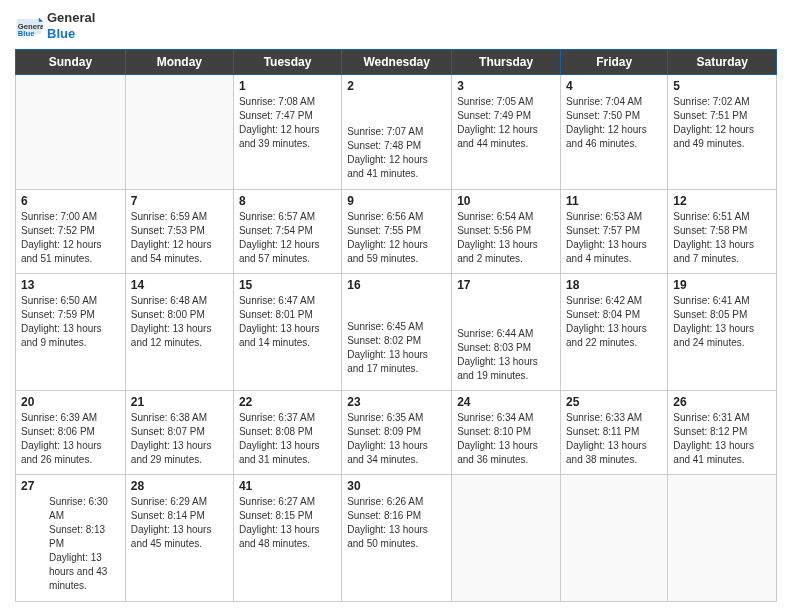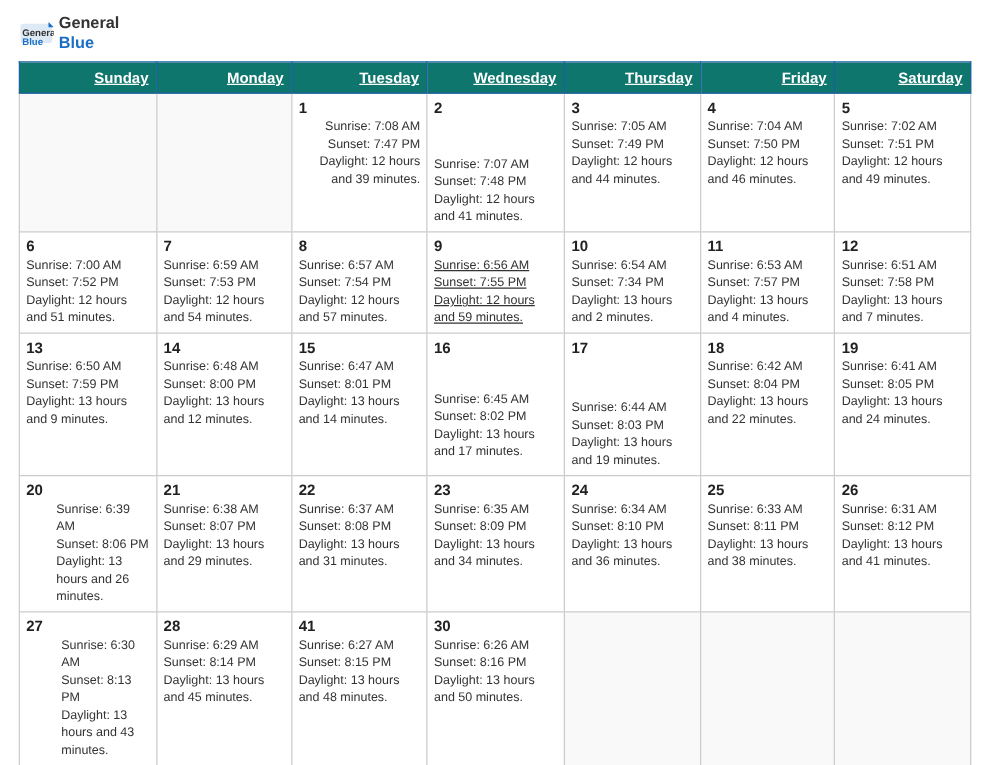--- a/index.html
+++ b/index.html
@@ -44,28 +44,27 @@
       font-size: 14px;
       color: #555;
     }
     .calendar {
       width: 100%;
       border-collapse: collapse;
       flex: 1;
       font-size: 10.5px;
     }
     .calendar thead tr th {
-      background: #0f766e;
+      background: #404040;
       color: #fff;
-      text-align: right;
+      text-align: center;
       padding: 5px 6px;
       font-size: 12px;
       font-weight: bold;
       border: 1px solid #1a5fa0;
-      text-decoration: underline;
     }
     .calendar tbody tr td {
       border: 1px solid #ccc;
       vertical-align: top;
       padding: 4px 5px;
       width: 113px;
       min-height: 80px;
       background: #fff;
     }
     .calendar tbody tr td.empty {
@@ -117,21 +116,21 @@
         <th>Friday</th>
         <th>Saturday</th>
       </tr>
     </thead>
     <tbody id="calendar-body">
     <tr>
           <td class="empty"></td>
           <td class="empty"></td>
           <td>
             <div class="cell-day">1</div>
-            <div class="cell-info" style="white-space: pre-line; text-align: right;">Sunrise: 7:08 AM
+            <div class="cell-info" style="white-space: pre-line;">Sunrise: 7:08 AM
 Sunset: 7:47 PM
 Daylight: 12 hours and 39 minutes.</div>
           </td>
           <td>
             <div class="cell-day">2</div>
             <div class="cell-info" style="white-space: pre-line; margin-top: 32px;">Sunrise: 7:07 AM
 Sunset: 7:48 PM
 Daylight: 12 hours and 41 minutes.</div>
           </td>
           <td>
@@ -167,28 +166,28 @@
 Daylight: 12 hours and 54 minutes.</div>
           </td>
           <td>
             <div class="cell-day">8</div>
             <div class="cell-info" style="white-space: pre-line;">Sunrise: 6:57 AM
 Sunset: 7:54 PM
 Daylight: 12 hours and 57 minutes.</div>
           </td>
           <td>
             <div class="cell-day">9</div>
-            <div class="cell-info" style="white-space: pre-line; text-decoration: underline;">Sunrise: 6:56 AM
+            <div class="cell-info" style="white-space: pre-line;">Sunrise: 6:56 AM
 Sunset: 7:55 PM
 Daylight: 12 hours and 59 minutes.</div>
           </td>
           <td>
             <div class="cell-day">10</div>
             <div class="cell-info" style="white-space: pre-line;">Sunrise: 6:54 AM
-Sunset: 7:34 PM
+Sunset: 5:56 PM
 Daylight: 13 hours and 2 minutes.</div>
           </td>
           <td>
             <div class="cell-day">11</div>
             <div class="cell-info" style="white-space: pre-line;">Sunrise: 6:53 AM
 Sunset: 7:57 PM
 Daylight: 13 hours and 4 minutes.</div>
           </td>
           <td>
             <div class="cell-day">12</div>
@@ -237,21 +236,21 @@
           <td>
             <div class="cell-day">19</div>
             <div class="cell-info" style="white-space: pre-line;">Sunrise: 6:41 AM
 Sunset: 8:05 PM
 Daylight: 13 hours and 24 minutes.</div>
           </td>
         </tr>
         <tr>
           <td>
             <div class="cell-day">20</div>
-            <div class="cell-info" style="white-space: pre-line; margin-left: 24px;">Sunrise: 6:39 AM
+            <div class="cell-info" style="white-space: pre-line;">Sunrise: 6:39 AM
 Sunset: 8:06 PM
 Daylight: 13 hours and 26 minutes.</div>
           </td>
           <td>
             <div class="cell-day">21</div>
             <div class="cell-info" style="white-space: pre-line;">Sunrise: 6:38 AM
 Sunset: 8:07 PM
 Daylight: 13 hours and 29 minutes.</div>
           </td>
           <td>

